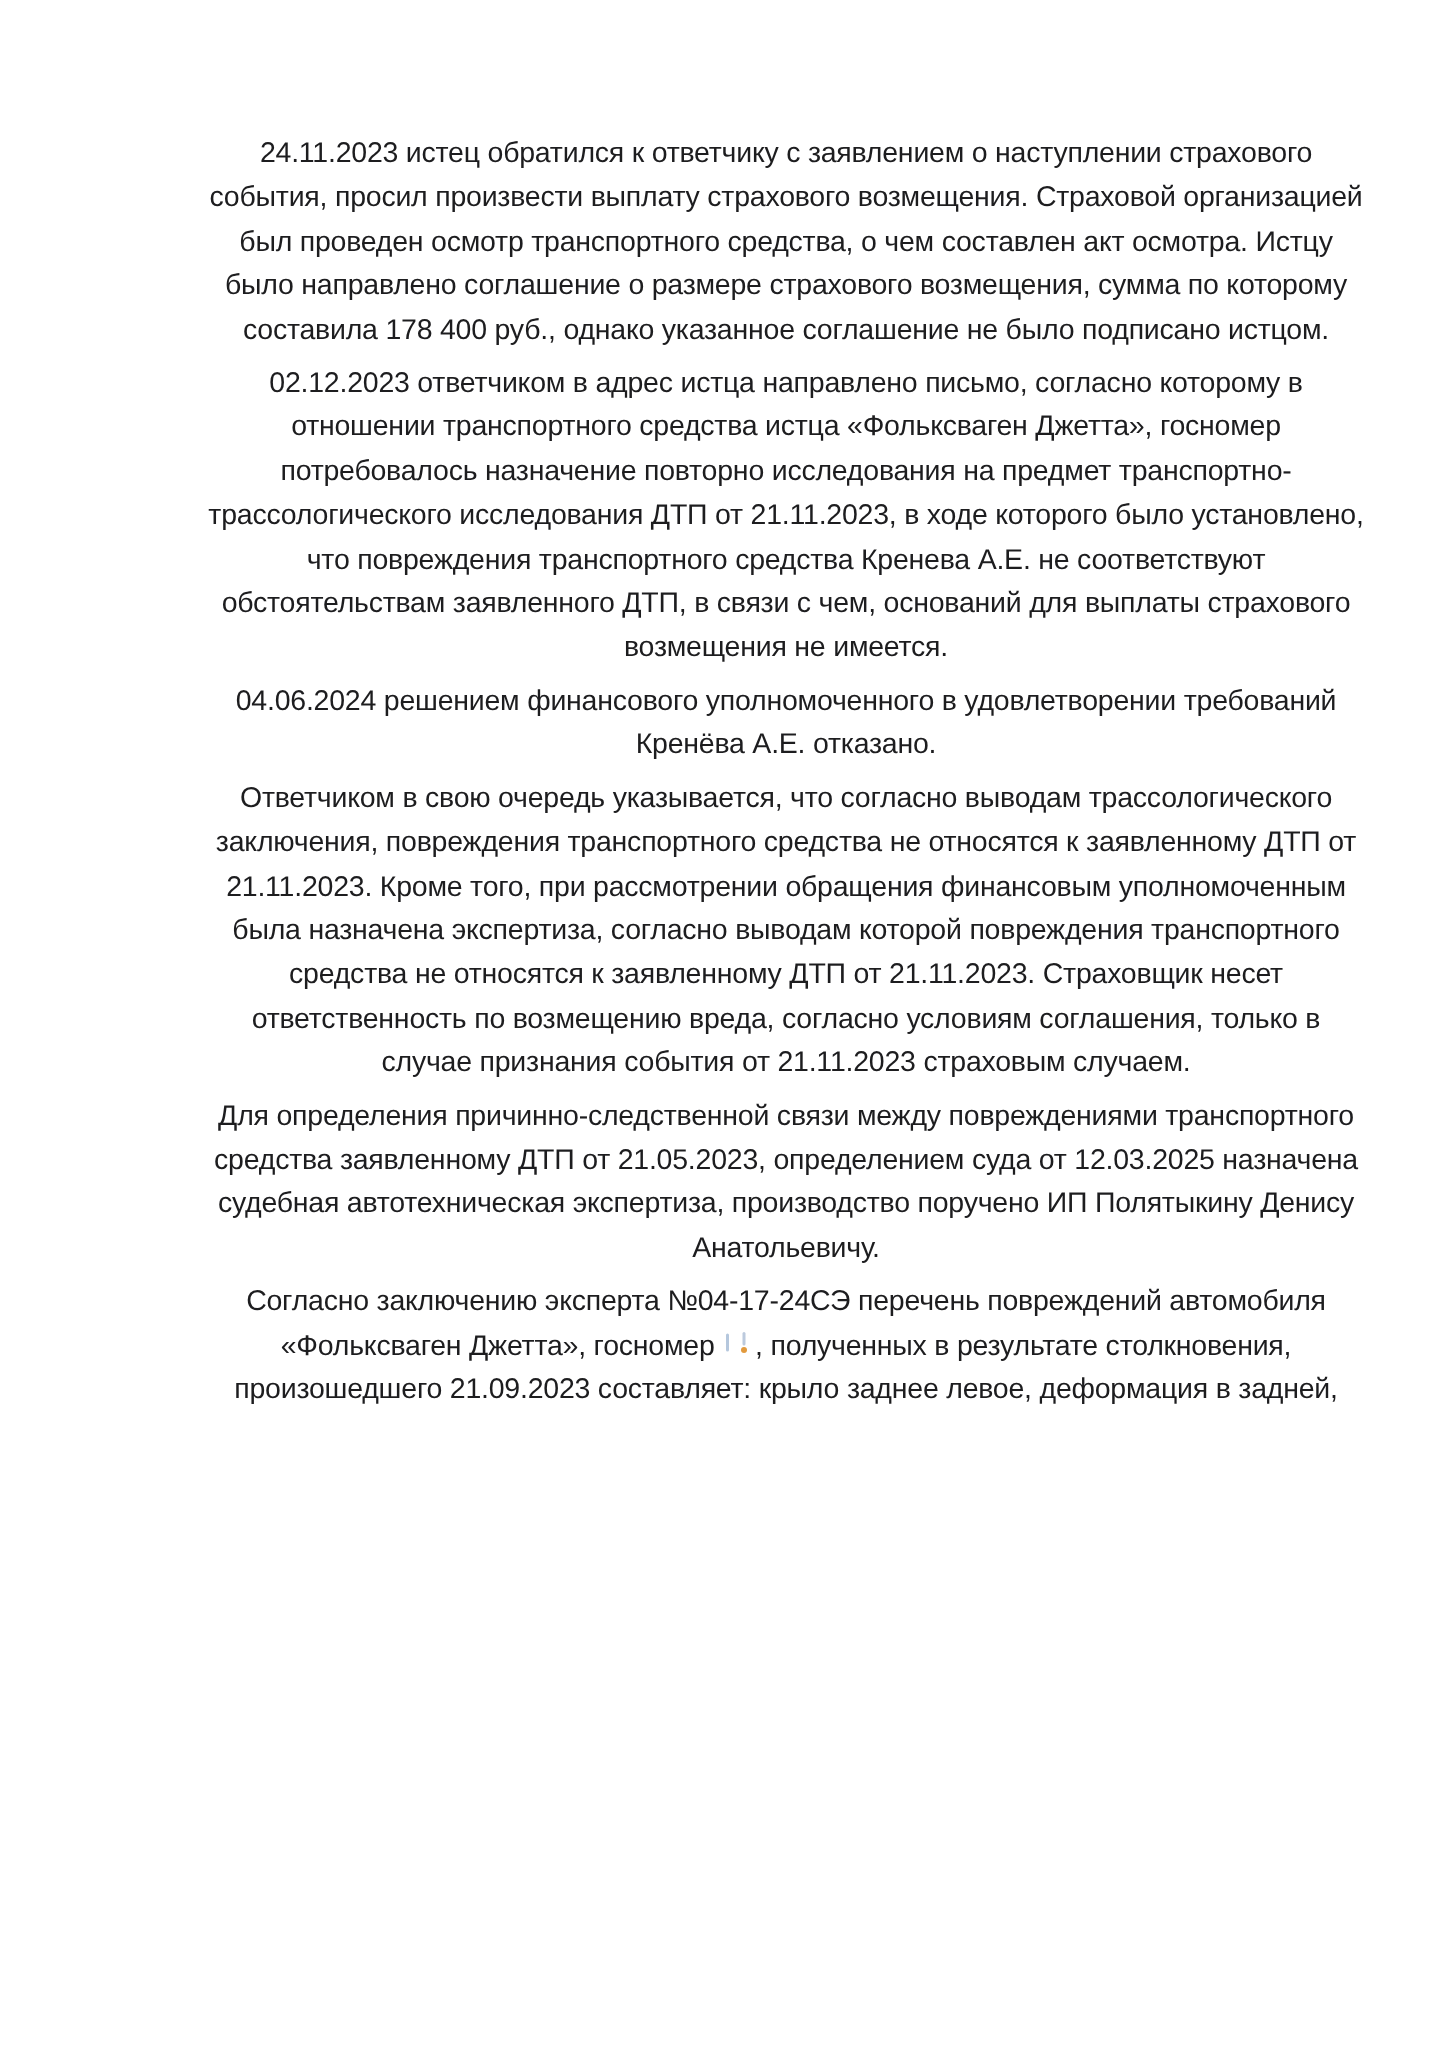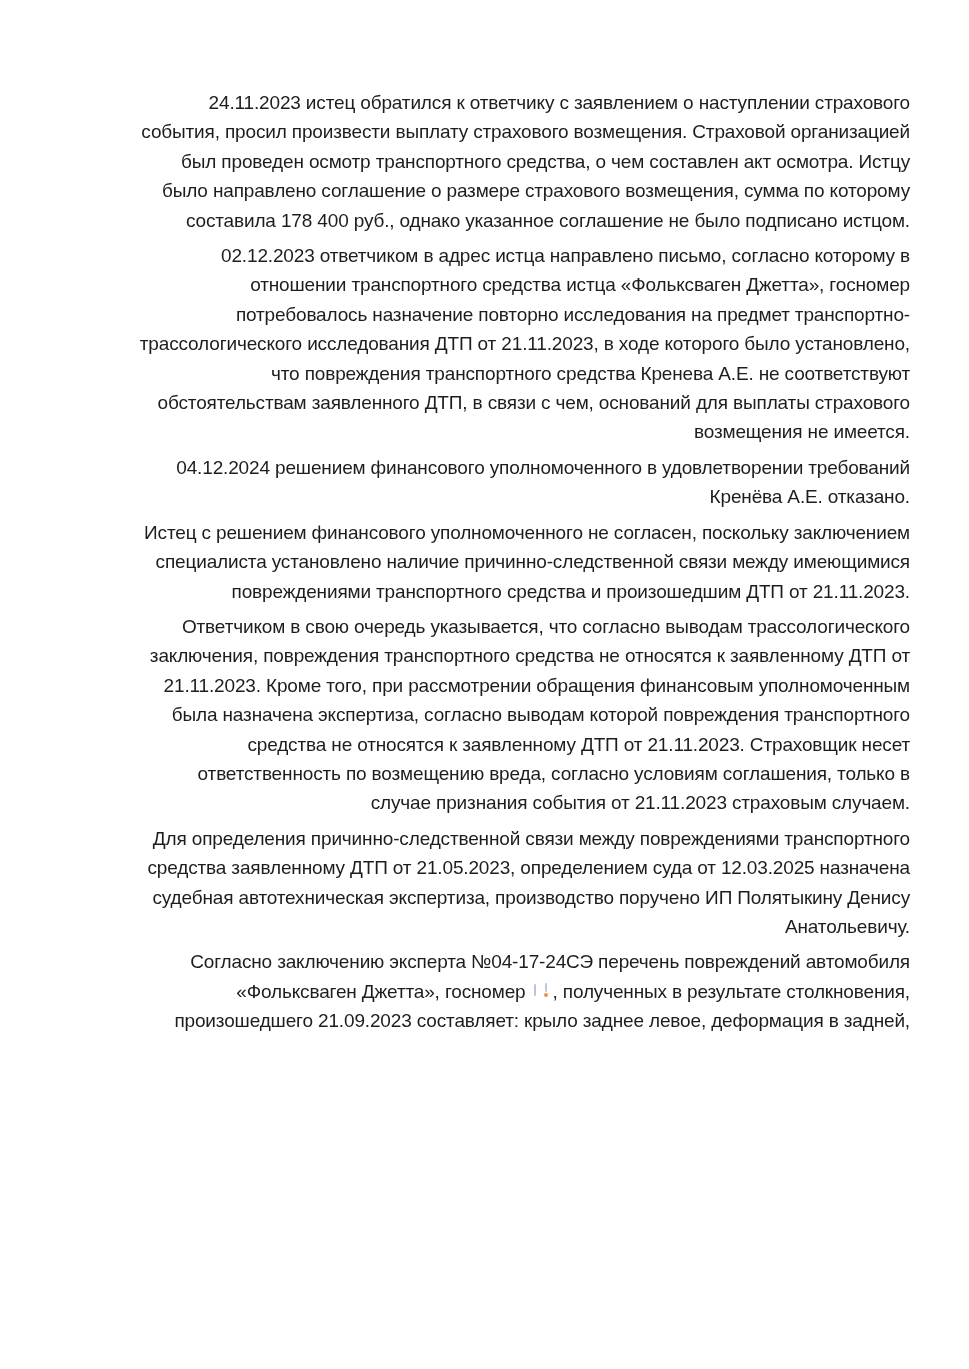--- a/index.html
+++ b/index.html
@@ -17,21 +17,21 @@
     }
     .doc {
       position: absolute;
       left: 138px;
       top: 88px;
       width: 772px;
       color: #1d1d1f;
       font-size: 19px;
       line-height: 29.4px;
       letter-spacing: -0.15px;
-      text-align: right;
+      text-align: center;
     }
     .doc p {
       margin: 0 0 6px 0;
       padding: 0;
     }
     
     .redacted {
       display: inline-block;
       position: relative;
       width: 21px;
@@ -69,18 +69,17 @@
       border-radius: 50%;
       background: #e29a3e;
     }
   </style>
 </head>
 <body>
 
 <div class="doc">
   <p>24.11.2023 истец обратился к ответчику с заявлением о наступлении страхового события, просил произвести выплату страхового возмещения. Страховой организацией был проведен осмотр транспортного средства, о чем составлен акт осмотра. Истцу было направлено соглашение о размере страхового возмещения, сумма по которому составила 178 400 руб., однако указанное соглашение не было подписано истцом.</p>
   <p>02.12.2023 ответчиком в адрес истца направлено письмо, согласно которому в отношении транспортного средства истца «Фольксваген Джетта», госномер потребовалось назначение повторно исследования на предмет транспортно-трассологического исследования ДТП от 21.11.2023, в ходе которого было установлено, что повреждения транспортного средства Кренева А.Е. не соответствуют обстоятельствам заявленного ДТП, в связи с чем, оснований для выплаты страхового возмещения не имеется.</p>
-  <p>04.12.2024 решением финансового уполномоченного в удовлетворении требований Кренёва А.Е. отказано.</p>
-  <p>Истец с решением финансового уполномоченного не согласен, поскольку заключением специалиста установлено наличие причинно-следственной связи между имеющимися повреждениями транспортного средства и произошедшим ДТП от 21.11.2023.</p>
+  <p>04.06.2024 решением финансового уполномоченного в удовлетворении требований Кренёва А.Е. отказано.</p>
   <p>Ответчиком в свою очередь указывается, что согласно выводам трассологического заключения, повреждения транспортного средства не относятся к заявленному ДТП от 21.11.2023. Кроме того, при рассмотрении обращения финансовым уполномоченным была назначена экспертиза, согласно выводам которой повреждения транспортного средства не относятся к заявленному ДТП от 21.11.2023. Страховщик несет ответственность по возмещению вреда, согласно условиям соглашения, только в случае признания события от 21.11.2023 страховым случаем.</p>
   <p>Для определения причинно-следственной связи между повреждениями транспортного средства заявленному ДТП от 21.05.2023, определением суда от 12.03.2025 назначена судебная автотехническая экспертиза, производство поручено ИП Полятыкину Денису Анатольевичу.</p>
   <p><span>Согласно заключению эксперта №04-17-24СЭ перечень повреждений автомобиля «Фольксваген Джетта», госномер</span><span class="redacted"><i class="t1"></i><i class="t2"></i><i class="dot"></i></span><span>, полученных в результате столкновения, произошедшего 21.09.2023 составляет: крыло заднее левое, деформация в задней,</span></p>
 </div>
 
 </body></html>

